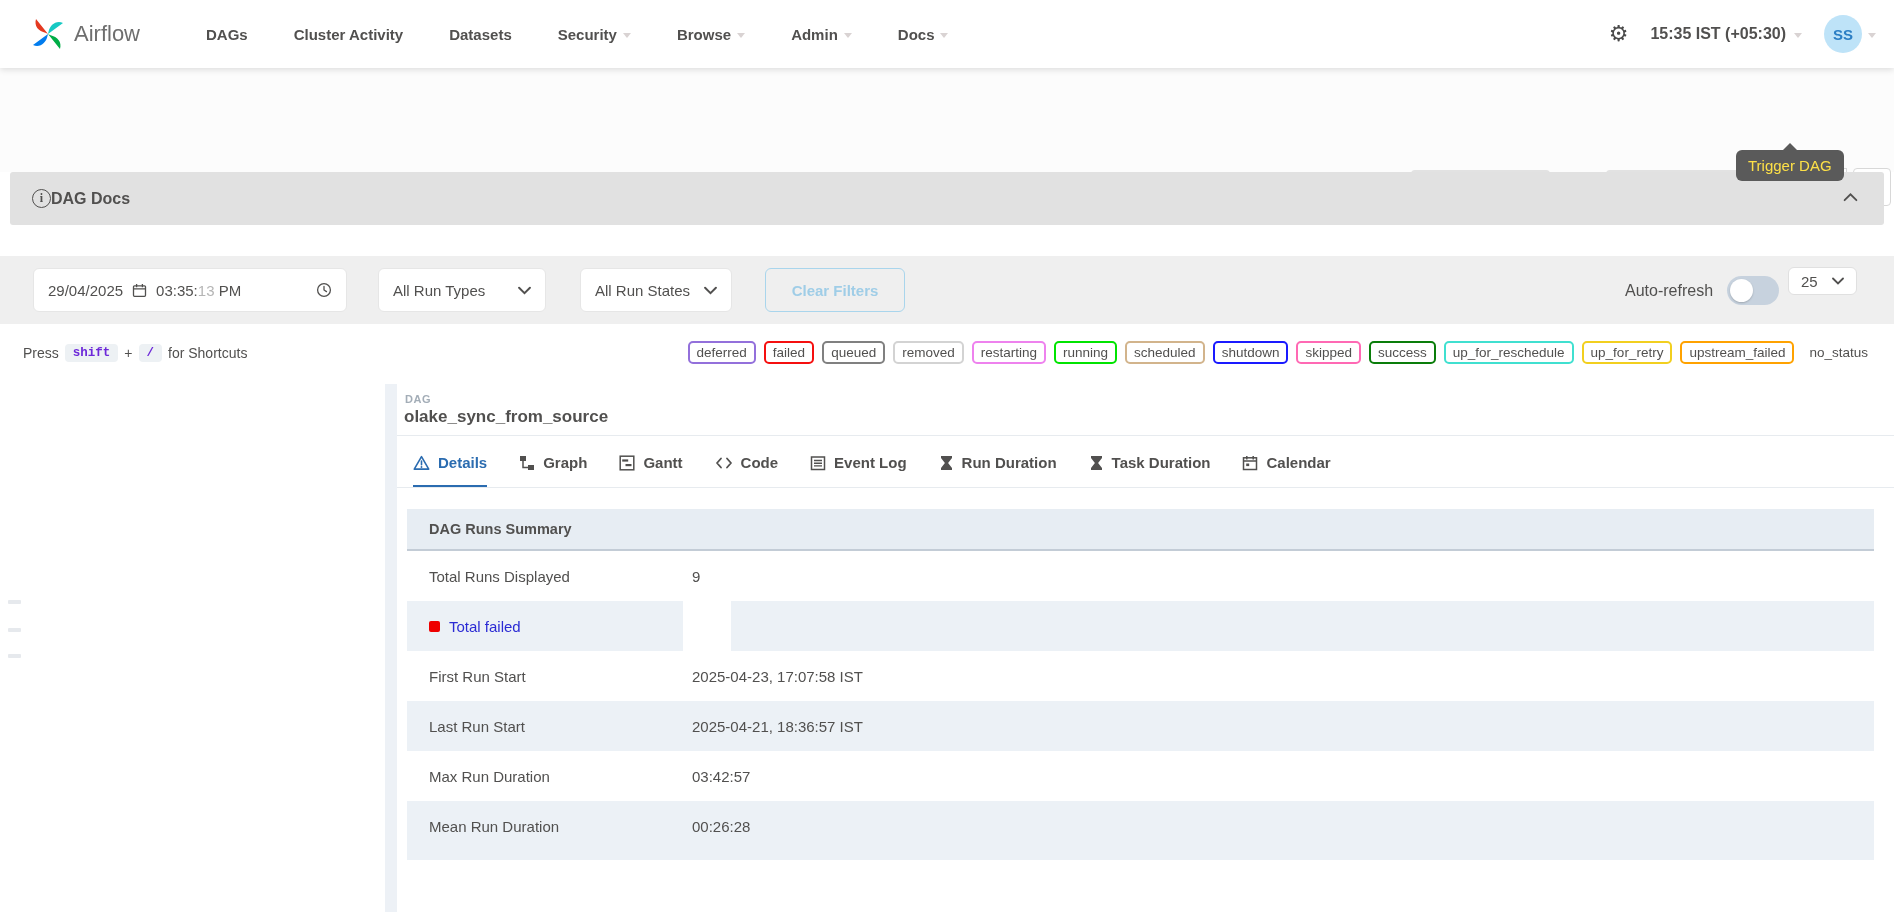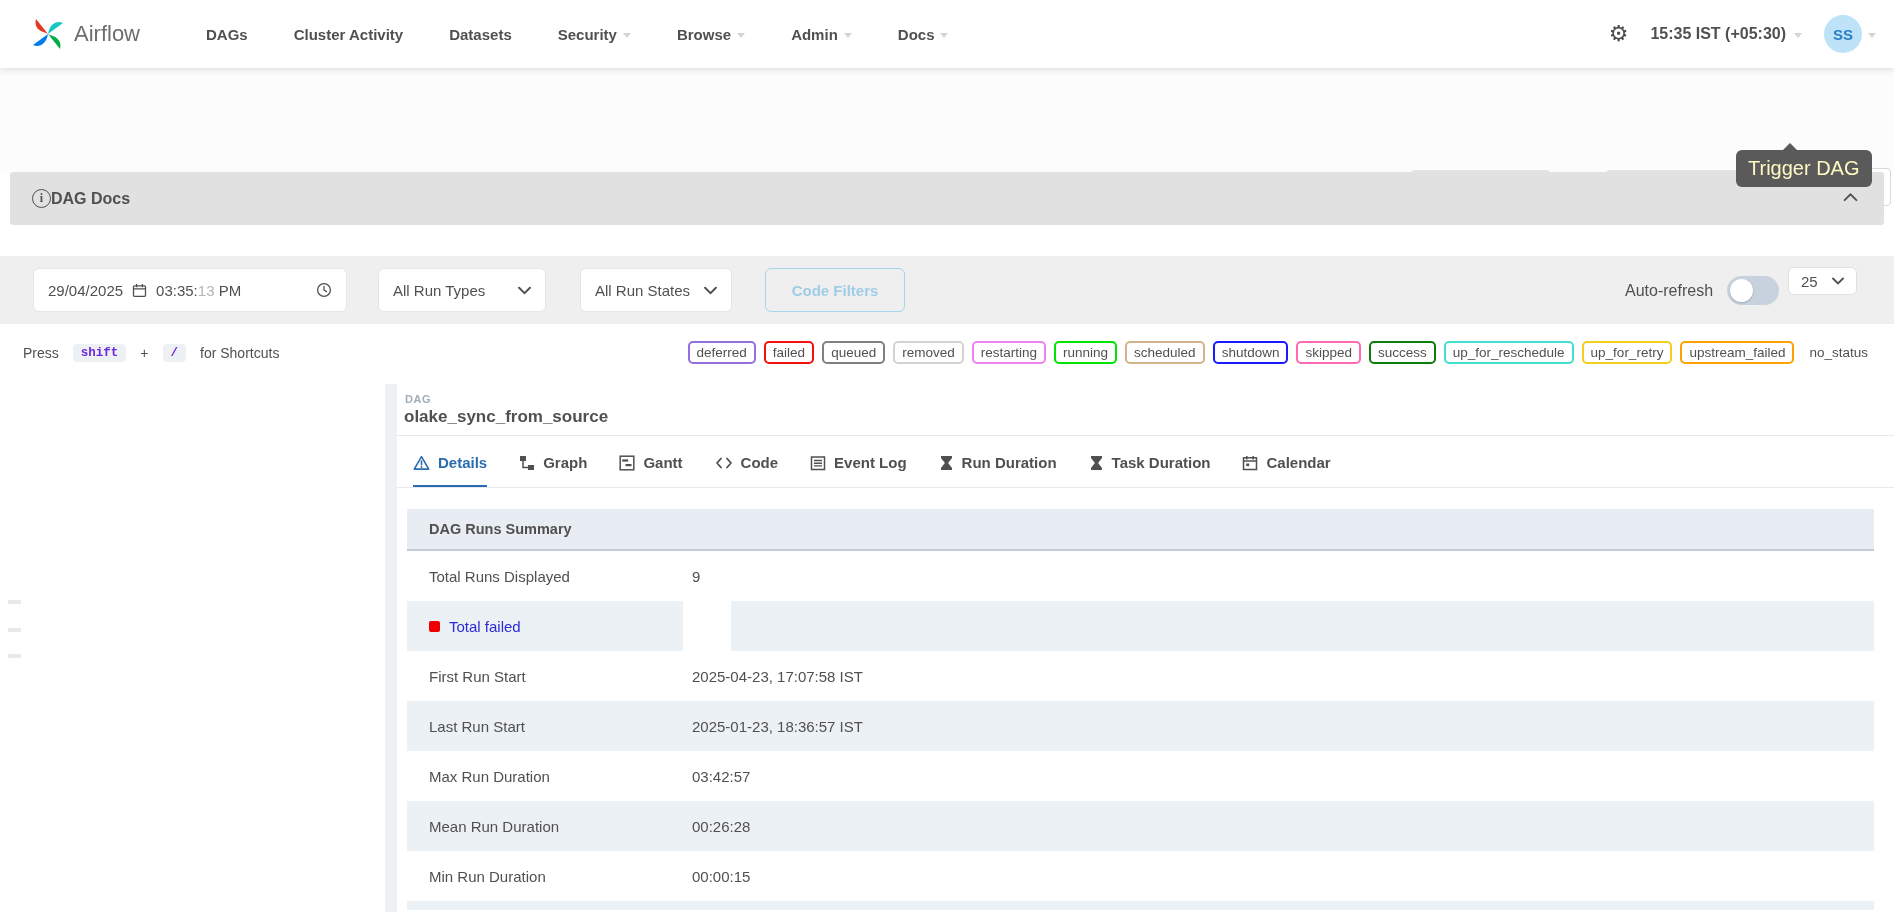--- a/index.html
+++ b/index.html
@@ -41,21 +41,21 @@
   .action-btn { width:38px; height:38px; border:1px solid #d8d8d8; background:#fff;
     display:flex; align-items:center; justify-content:center; cursor:pointer; }
   .action-btn:first-child { border-radius:4px 0 0 4px; background:#efefef; }
   .action-btn:last-child { border-radius:0 4px 4px 0; margin-left:6px; border-radius:4px; }
   #btn-reparse { border-left:none; }
   #play-tri { width:0; height:0; border-top:8px solid transparent; border-bottom:8px solid transparent;
     border-left:13px solid #2f80e7; }
   #reparse-glyph { width:20px; height:22px; background:#2b5f8e; border-radius:3px 7px 3px 3px;
     color:#fff; font-size:14px; font-weight:700; display:flex; align-items:center; justify-content:center; }
   
-  #tooltip { position:absolute; left:1736px; top:150px; background:#5a5a5a; color:#fef9c3; font-size:20px;
+  #tooltip { position:absolute; left:1736px; top:150px; background:#5a5a5a; color:#fde047; font-size:15px;
     padding:7px 12px; border-radius:6px; z-index:40; white-space:nowrap; }
   #tooltip .tip-arrow { position:absolute; top:-7px; left:46px; width:0; height:0;
     border-left:8px solid transparent; border-right:8px solid transparent; border-bottom:8px solid #5a5a5a; }
 
   
   #docs-bar { position:absolute; top:172px; left:10px; width:1874px; height:53px; background:#e1e1e1;
     border-radius:3px; display:flex; align-items:center; cursor:pointer; }
   #docs-info { width:19px; height:19px; border-radius:50%; border:1.6px solid #51504f; margin-left:22px;
     font-size:12px; font-family:"Liberation Serif",serif; font-weight:700; display:flex; align-items:center; justify-content:center; }
   #docs-label { font-size:16px; font-weight:700; }
@@ -74,21 +74,21 @@
     border-radius:6px; background:transparent; color:#9fcde7; font-size:15px; font-weight:700; cursor:default; }
   #autorefresh-wrap { position:absolute; left:1625px; top:20px; display:flex; align-items:center; gap:14px; }
   #autorefresh-label { font-size:16px; }
   #autorefresh-toggle { width:52px; height:29px; border-radius:15px; background:#c7d2de; position:relative; cursor:pointer; }
   #autorefresh-toggle .knob { position:absolute; left:3px; top:3px; width:23px; height:23px; border-radius:50%;
     background:#fff; box-shadow:0 1px 2px rgba(0,0,0,.2); }
   #pagesize-ctl { left:1788px; top:11px; width:69px; height:28px; padding:0 12px; gap:10px; border-color:#e0e0e0; }
 
   
   #hint-row { position:absolute; top:336px; left:0; width:1894px; height:36px; }
-  #shortcut-hint { position:absolute; left:23px; top:8px; font-size:14px; display:flex; align-items:center; gap:14px; }
+  #shortcut-hint { position:absolute; left:23px; top:8px; font-size:14px; display:flex; align-items:center; gap:6px; }
   kbd { background:#edf1f4; border-radius:4px; padding:2px 8px; font-family:"Liberation Mono","DejaVu Sans Mono",monospace;
     font-size:12.5px; font-weight:700; color:#6d28d9; }
   #legend { position:absolute; right:26px; top:5px; display:flex; align-items:center; gap:8px; }
   .badge { border:2px solid transparent; border-radius:5px; background:#fff; font-size:13.5px;
     padding:2px 7px; color:#51504f; cursor:pointer; }
   .badge.plain { border:none; cursor:default; padding-right:0; }
 
   
   #main { position:absolute; top:384px; left:0; width:1894px; height:528px; background:#fff; }
   #grid-pane { position:absolute; left:0; top:0; width:385px; height:528px; background:#fff; }
@@ -237,21 +237,21 @@
     <svg class="sel-chevron" width="13" height="9" viewBox="0 0 12 8">
       <path d="M1 1.5 L6 6.5 L11 1.5" fill="none" stroke="#51504f" stroke-width="1.8" stroke-linecap="round"></path>
     </svg>
   </div>
   <div class="ctl" id="runstates-ctl">
     <span>All Run States</span>
     <svg class="sel-chevron" width="13" height="9" viewBox="0 0 12 8">
       <path d="M1 1.5 L6 6.5 L11 1.5" fill="none" stroke="#51504f" stroke-width="1.8" stroke-linecap="round"></path>
     </svg>
   </div>
-  <button id="clear-btn">Code Filters</button>
+  <button id="clear-btn">Clear Filters</button>
   <div id="autorefresh-wrap">
     <span id="autorefresh-label">Auto-refresh</span>
     <div id="autorefresh-toggle">
         <span class="knob"></span>
       </div>
   </div>
   <div class="ctl" id="pagesize-ctl">
     <span>25</span>
     <svg class="sel-chevron" width="12" height="8" viewBox="0 0 12 8">
       <path d="M1 1.5 L6 6.5 L11 1.5" fill="none" stroke="#51504f" stroke-width="1.8" stroke-linecap="round"></path>
@@ -376,34 +376,30 @@
         <span class="tvalue"></span>
       </div>
 
       <div class="trow">
         <span class="tlabel">First Run Start</span>
         <span class="tvalue">2025-04-23, 17:07:58 IST</span>
       </div>
 
       <div class="trow stripe">
         <span class="tlabel">Last Run Start</span>
-        <span class="tvalue">2025-01-23, 18:36:57 IST</span>
+        <span class="tvalue">2025-04-21, 18:36:57 IST</span>
       </div>
 
       <div class="trow">
         <span class="tlabel">Max Run Duration</span>
         <span class="tvalue">03:42:57</span>
       </div>
 
       <div class="trow stripe">
         <span class="tlabel">Mean Run Duration</span>
         <span class="tvalue">00:26:28</span>
       </div>
 
-      <div class="trow">
-        <span class="tlabel">Min Run Duration</span>
-        <span class="tvalue">00:00:15</span>
-      </div>
 
       <div class="trow stripe partial"></div>
     </div>
   </div>
 </div>
 
 </body></html>

